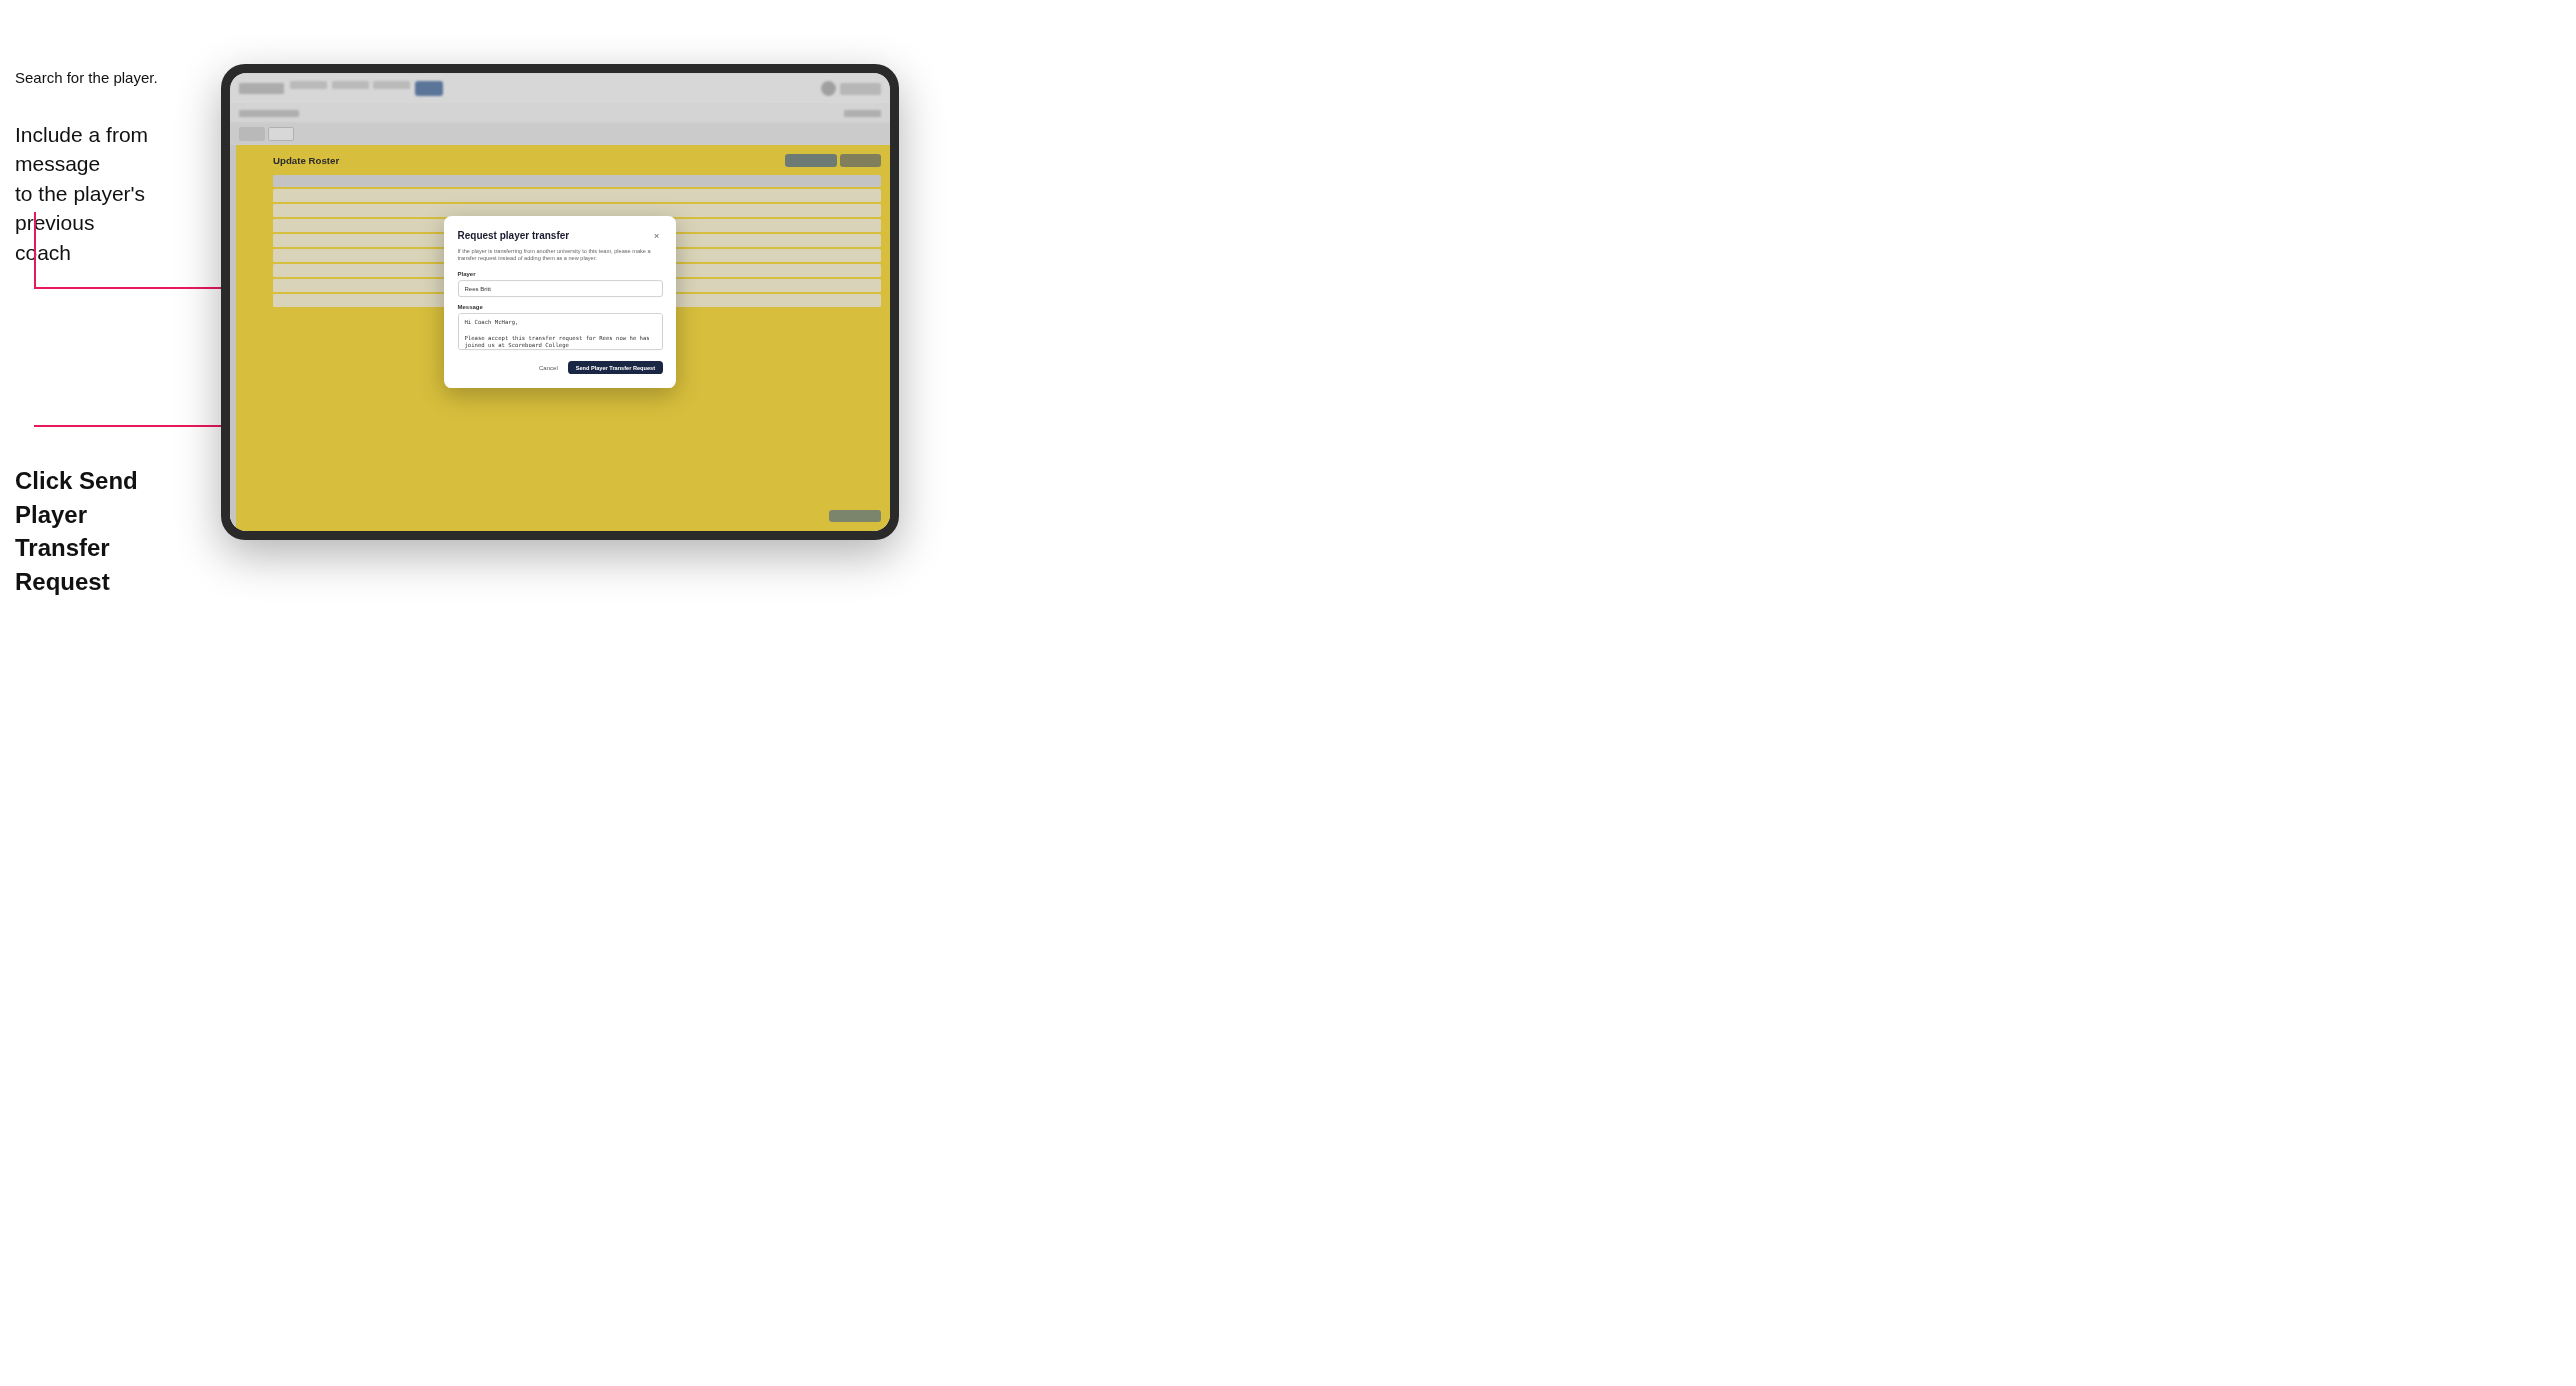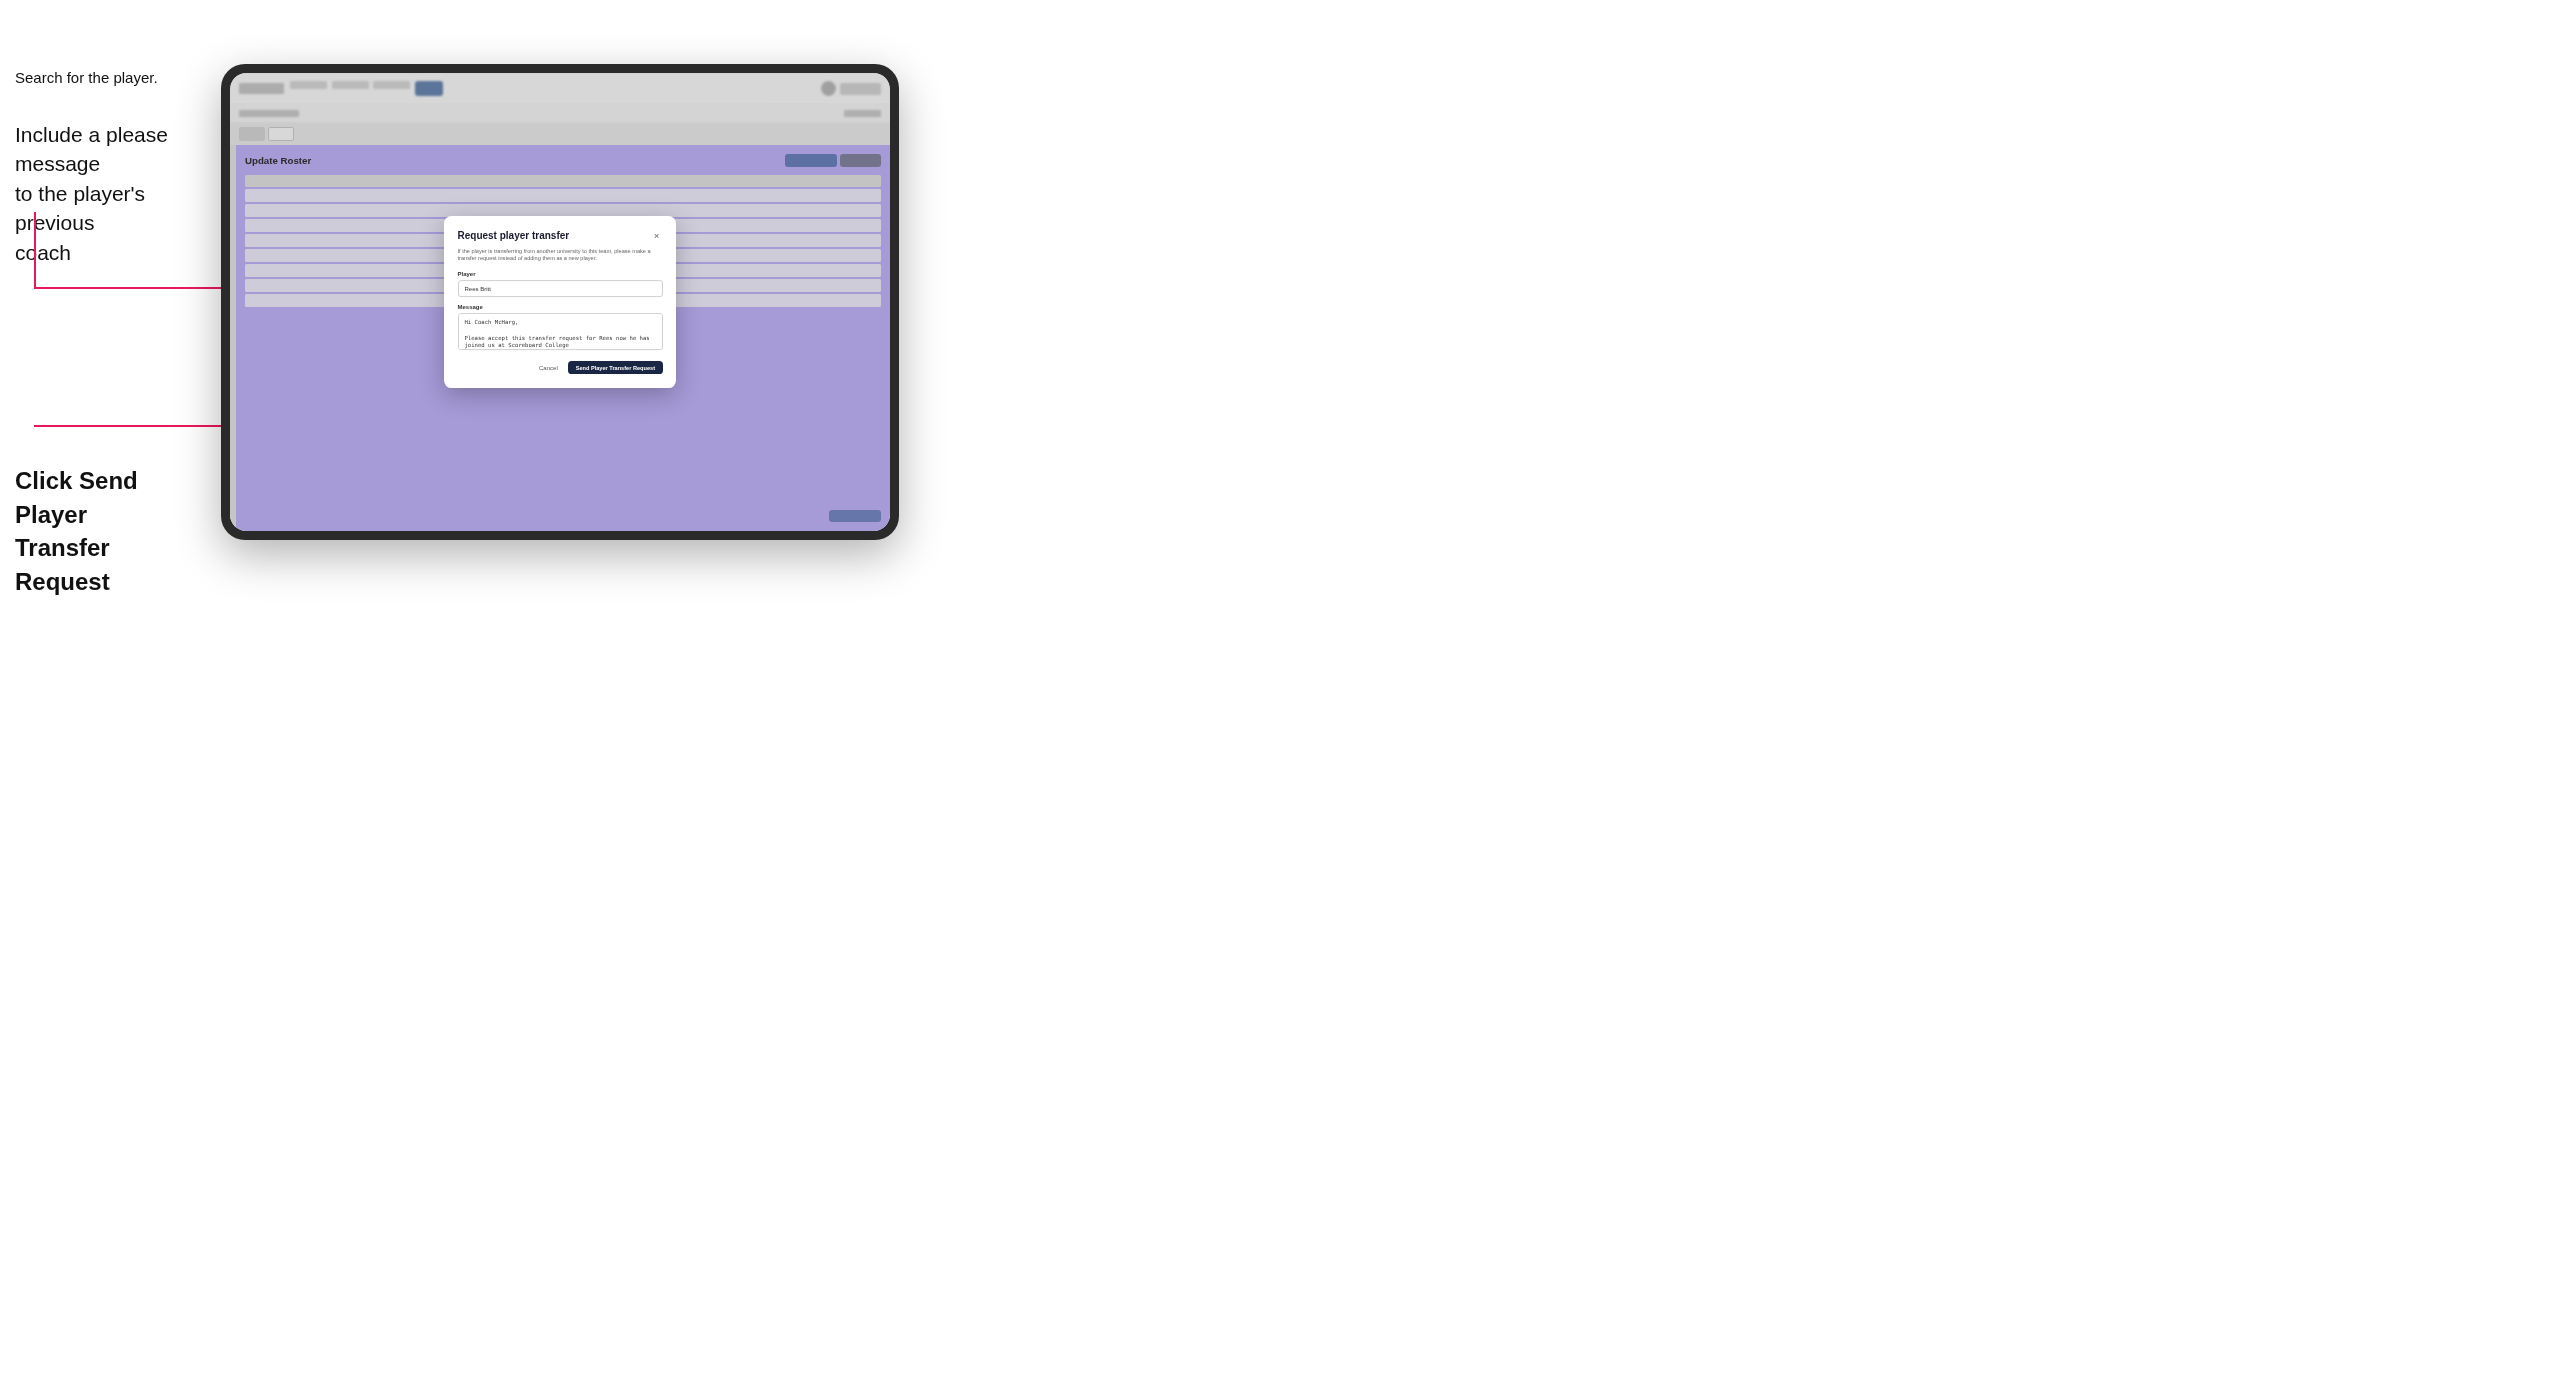--- a/index.html
+++ b/index.html
@@ -239,23 +239,24 @@
       height: 13.5px;
       background: #ffffff;
       border-radius: 2.2px;
       border: 0.7px solid #ccc;
     }
 
     
     .main-content {
       width: 100%;
       height: calc(100% - 72px);
-      background: #c4b5fd;
+      background: #fde047;
       position: relative;
       display: flex;
+      gap: 28px;
     }
 
     
     .sidebar {
       width: 6px;
       height: 100%;
       background: #e8e8e8;
     }
 
     
@@ -451,21 +452,21 @@
     }
   </style>
 </head>
 <body>
 
 <div class="annotation-search">
   <span>Search for the player.</span>
 </div>
 
 <div class="annotation-message">
-  <span style="white-space: pre-line;">Include a please message
+  <span style="white-space: pre-line;">Include a from message
 to the player's previous
 coach</span>
 </div>
 
 <div class="annotation-click" style="top: 464px;">
   <span>Click </span><span style="font-weight:bold;">Send Player Transfer Request</span>
 </div>
 
 <div class="arrow-line-message-v"></div>
 <div class="arrow-line-message"></div>

